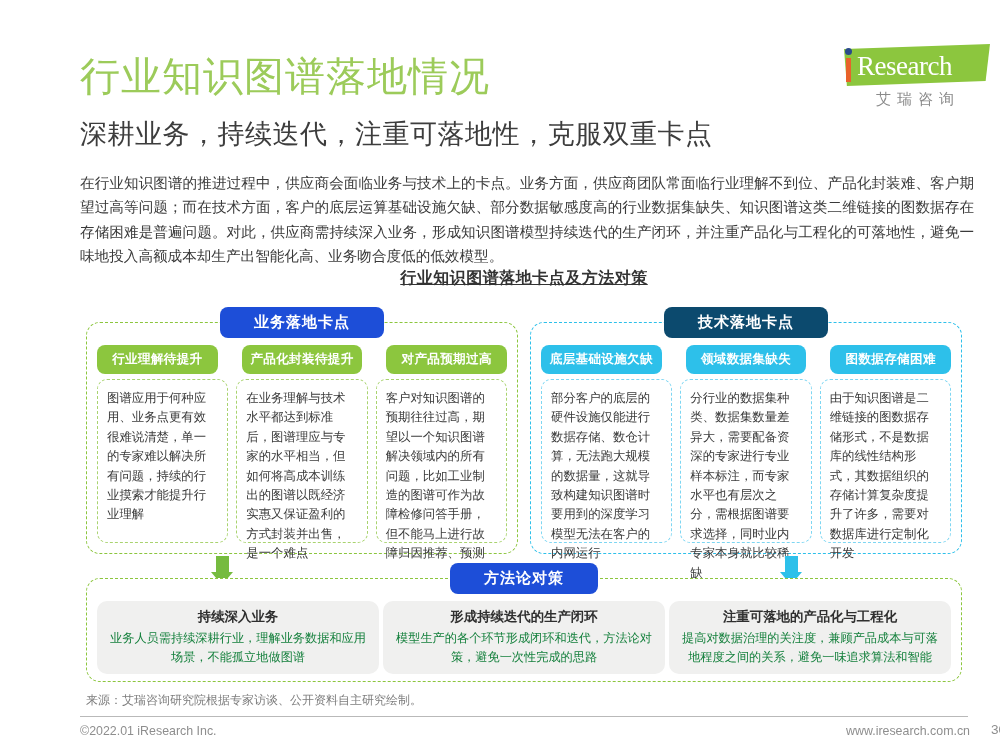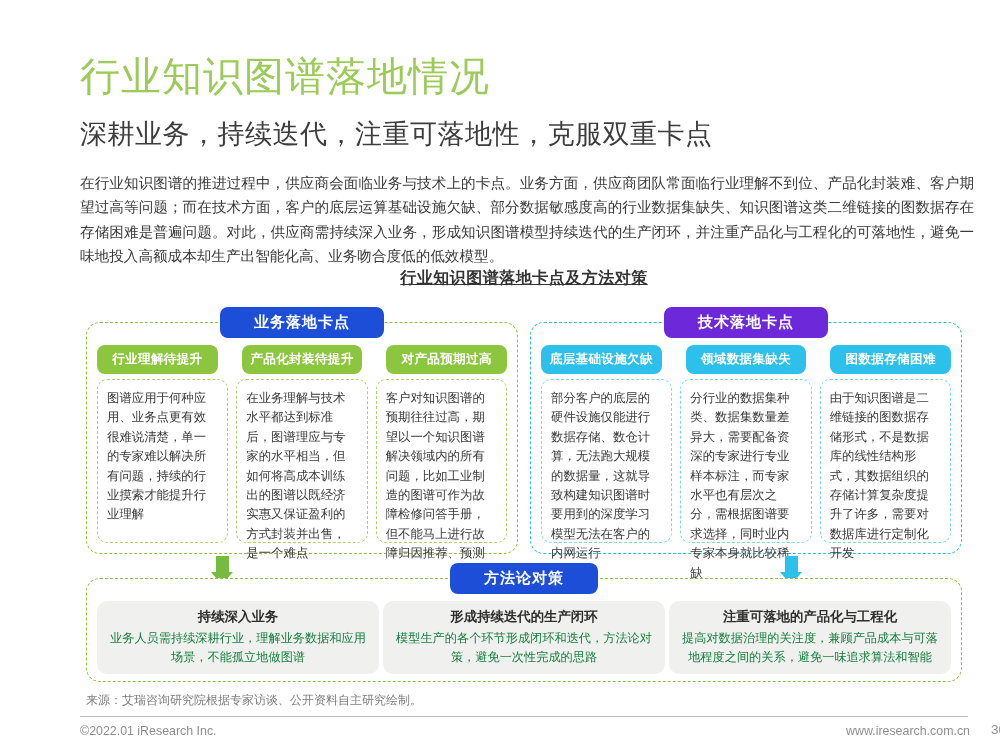--- a/index.html
+++ b/index.html
@@ -81,21 +81,21 @@
   #panel-method { left: 62px; top: 578px; width: 876px; height: 104px;
                   border: 1.6px dashed #8cc63e; border-radius: 14px; background:#fff; position:absolute; }
 
   .panel-head {
     position: absolute; top: -16px; left: 50%; transform: translateX(-50%);
     border-radius: 8px; color: #fff; font-weight: bold;
     font-size: 15px; letter-spacing: 1px;
     padding: 6px 34px; white-space: nowrap;
   }
   .head-green { background: #1d4ed8; }
-  .head-blue  { background: #6d28d9; }
+  .head-blue  { background: #0c4a6e; }
 
   
   .pill-row {
     position: absolute; left: 10px; right: 10px; top: 22px;
     display: flex; justify-content: space-between; gap: 24px;
   }
   .pill {
     flex: 1 1 0; text-align: center; color: #fff; font-weight: bold;
     font-size: 12.6px; letter-spacing: .3px;
     padding: 6px 2px; border-radius: 8px; white-space: nowrap;
@@ -167,20 +167,27 @@
   }
 </style>
 </head>
 <body>
 
 <div id="page">
 
   <div class="hdr-title">行业知识图谱落地情况</div>
   <div class="hdr-sub">深耕业务，持续迭代，注重可落地性，克服双重卡点</div>
 
+  <div class="logo-wrap">
+    <div class="logo-shape"></div>
+    <div class="logo-i-dot"></div>
+    <div class="logo-i-stem"></div>
+    <div class="logo-word">Research</div>
+    <div class="logo-cn">艾瑞咨询</div>
+  </div>
 
   <div class="body-para">在行业知识图谱的推进过程中，供应商会面临业务与技术上的卡点。业务方面，供应商团队常面临行业理解不到位、产品化封装难、客户期望过高等问题；而在技术方面，客户的底层运算基础设施欠缺、部分数据敏感度高的行业数据集缺失、知识图谱这类二维链接的图数据存在存储困难是普遍问题。对此，供应商需持续深入业务，形成知识图谱模型持续迭代的生产闭环，并注重产品化与工程化的可落地性，避免一味地投入高额成本却生产出智能化高、业务吻合度低的低效模型。</div>
 
   <div class="fig-title">行业知识图谱落地卡点及方法对策</div>
 
   <div class="panel panel-green" id="panel-biz">
     <div class="panel-head head-green">业务落地卡点</div>
     <div class="pill-row">
       <div class="pill pill-green">行业理解待提升</div>
       <div class="pill pill-green">产品化封装待提升</div>

